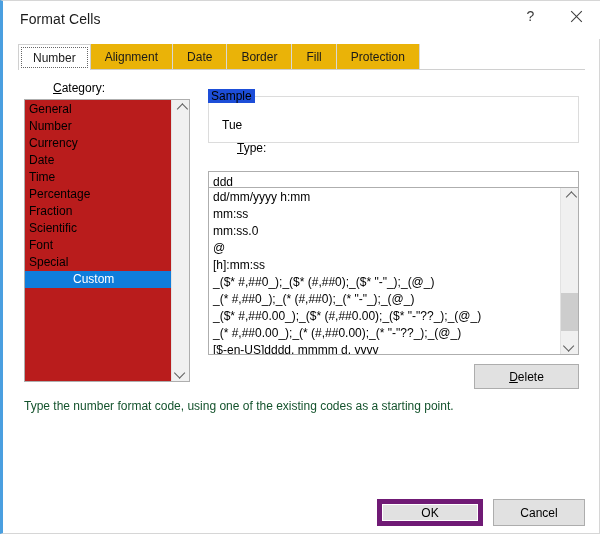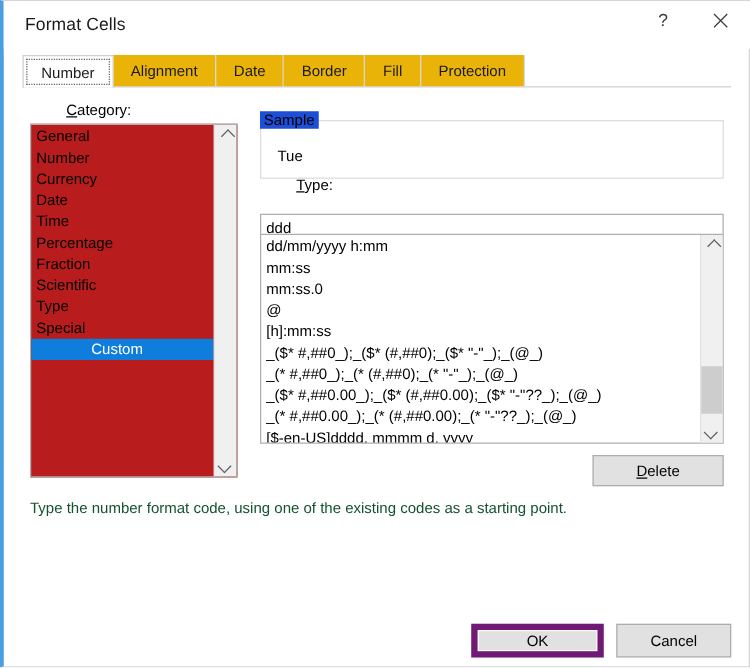--- a/index.html
+++ b/index.html
@@ -369,21 +369,21 @@
     <div id="category-listbox">
       <div class="listbox-items">
         <div class="list-item">General</div>
         <div class="list-item">Number</div>
         <div class="list-item">Currency</div>
         <div class="list-item">Date</div>
         <div class="list-item">Time</div>
         <div class="list-item">Percentage</div>
         <div class="list-item">Fraction</div>
         <div class="list-item">Scientific</div>
-        <div class="list-item">Type</div>
+        <div class="list-item">Font</div>
         <div class="list-item">Special</div>
         <div class="list-item selected">Custom</div>
       </div>
       <div class="scrollbar">
         <div class="sb-arrow up">
             <i class="chev up"></i>
           </div>
         <div class="sb-arrow down">
             <i class="chev down"></i>
           </div>

